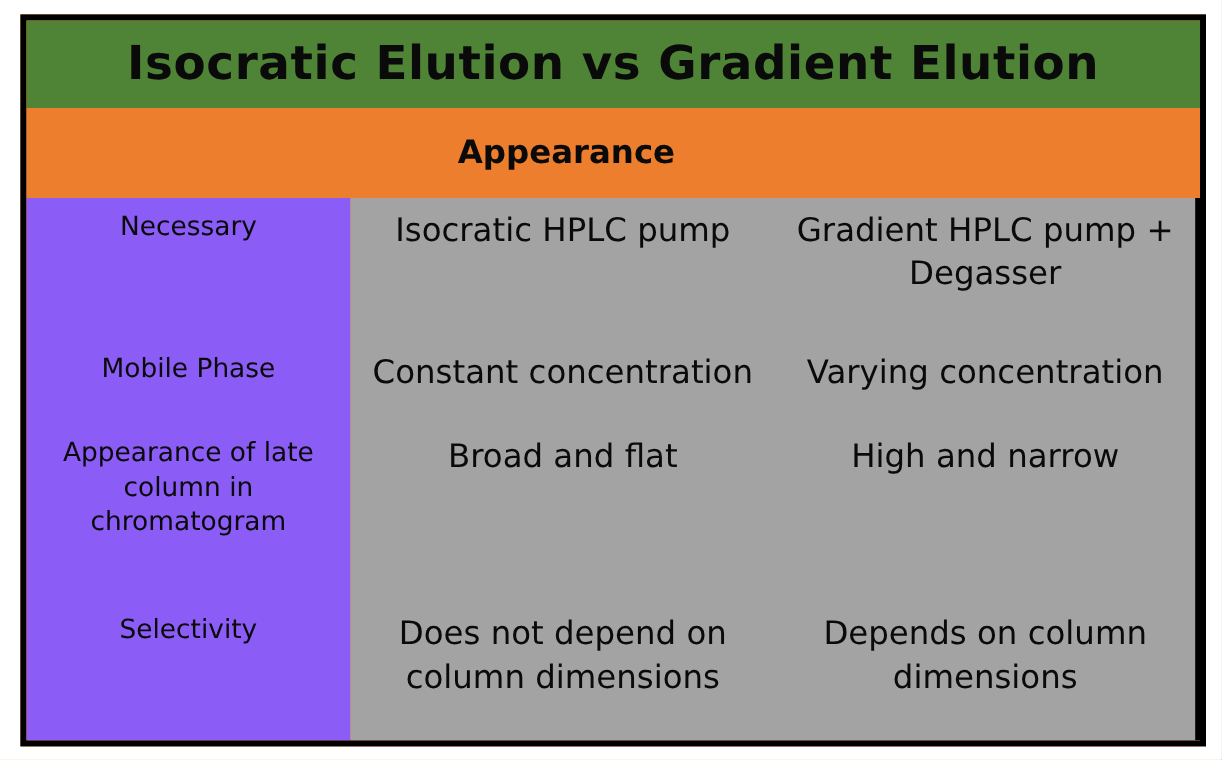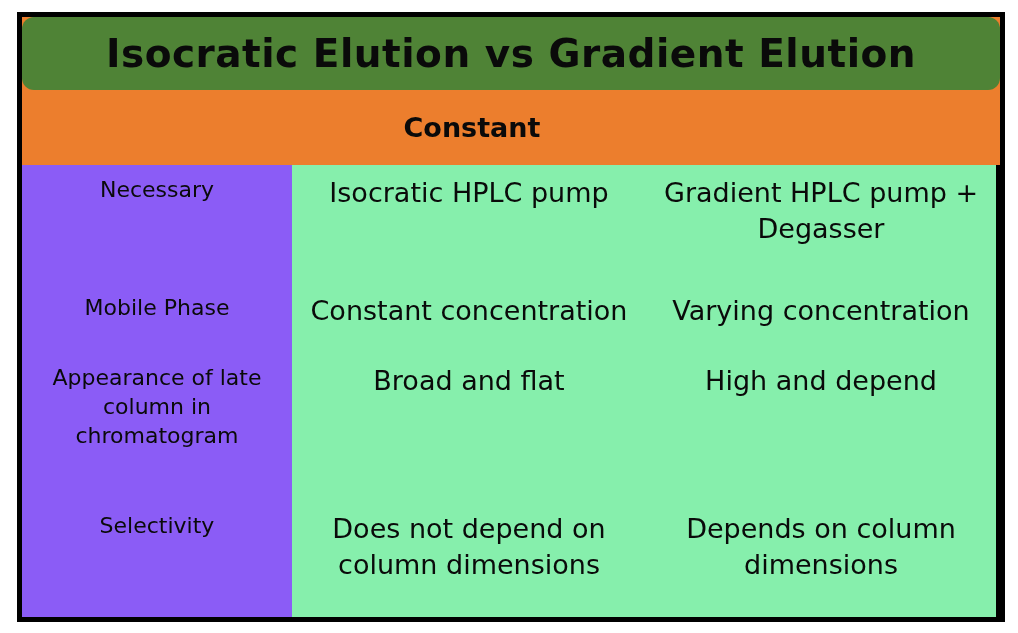--- a/index.html
+++ b/index.html
@@ -39,21 +39,20 @@
   #title-band {
     position: absolute;
     left: 0;
     top: 0;
     width: 978px;
     height: 73px;
     background: #4F8336;
     display: flex;
     align-items: center;
     justify-content: center;
-    border-radius: 12px;
   }
   #title-text {
     font-family: "DejaVu Sans", sans-serif;
     font-weight: bold;
     font-size: 39px;
     letter-spacing: 0.5px;
     color: #0a0a0a;
     white-space: nowrap;
     line-height: 1;
   }
@@ -83,21 +82,21 @@
   #col-header-isocratic { left: 270px; width: 360px; }
   #col-header-gradient  { left: 630px; width: 348px; }
 
   
   #content-panel {
     position: absolute;
     left: 270px;
     top: 148px;
     width: 708px;
     height: 452px;
-    background: #86efac;
+    background: #a3a3a3;
     border-right: 4px solid #000000;
     box-sizing: border-box;
     text-decoration: underline;
   }
 
   
   #label-column {
     position: absolute;
     left: 0;
     top: 148px;
@@ -142,21 +141,21 @@
 
 <div id="canvas">
 
   <div id="table-frame">
 
     <div id="title-band">
       <div id="title-text">Isocratic Elution vs Gradient Elution</div>
     </div>
 
     <div id="col-header-row">
-      <div class="col-header" id="col-header-isocratic">Constant</div>
+      <div class="col-header" id="col-header-isocratic">Appearance</div>
     </div>
 
     <div id="label-column">
 
       <div class="cell label-cell row-0">
         <div>
           <div>Necessary</div>
         </div>
       </div>
 
@@ -184,21 +183,21 @@
 
     <div id="content-panel">
 
       <div class="cell value-cell left-col row-0">Isocratic HPLC pump</div>
       <div class="cell value-cell right-col row-0">Gradient HPLC pump + Degasser</div>
 
       <div class="cell value-cell left-col row-1">Constant concentration</div>
       <div class="cell value-cell right-col row-1">Varying concentration</div>
 
       <div class="cell value-cell left-col row-2">Broad and flat</div>
-      <div class="cell value-cell right-col row-2">High and depend</div>
+      <div class="cell value-cell right-col row-2">High and narrow</div>
 
       <div class="cell value-cell left-col row-3">Does not depend on column dimensions</div>
       <div class="cell value-cell right-col row-3">Depends on column dimensions</div>
 
     </div>
 
   </div>
 </div>
 
 </body></html>

